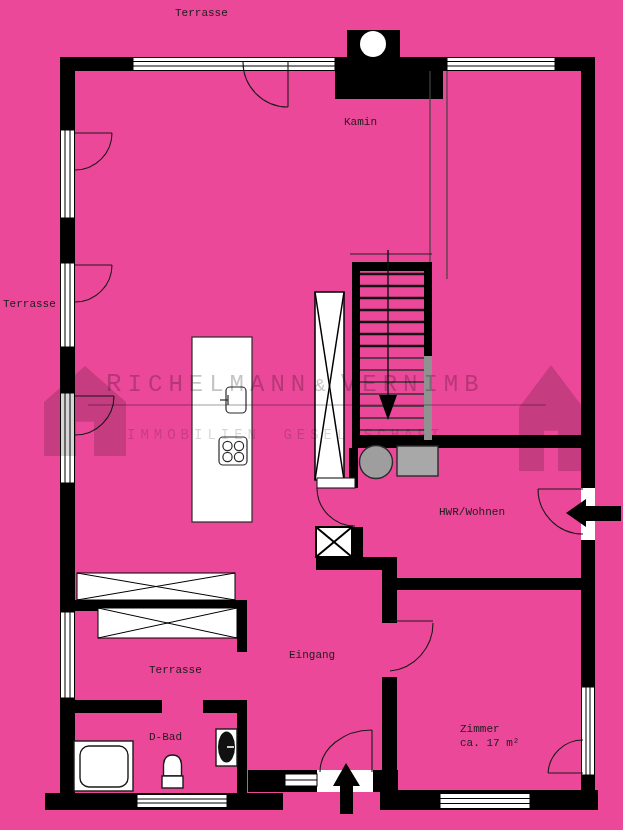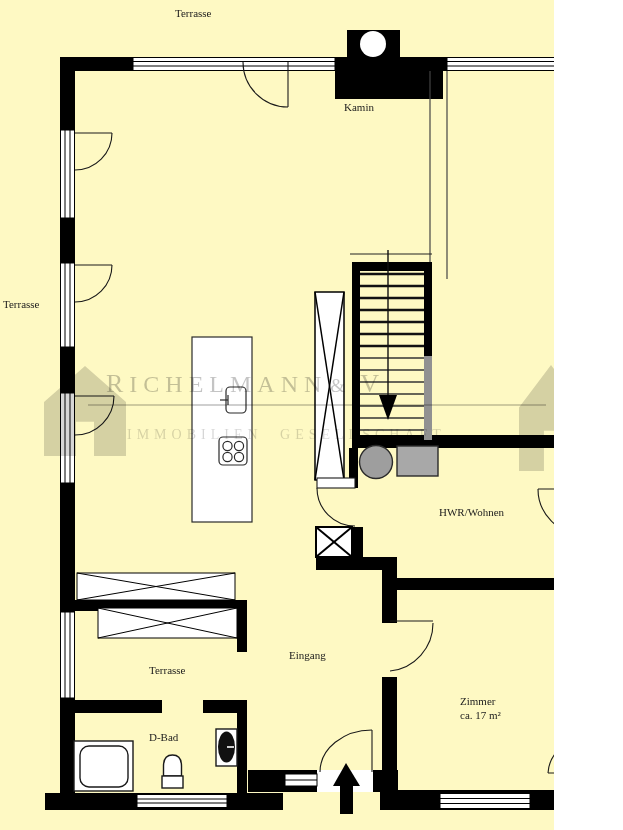--- a/index.html
+++ b/index.html
@@ -1,18 +1,18 @@
 <!DOCTYPE html>
 <html><head>
 <meta charset="utf-8">
 <style>
   html,body{margin:0;padding:0;background:#ffffff;}
   #canvas{
-    position:relative;width:554px;height:830px;background:#fef9c3;overflow:hidden;
-    font-family:Liberation Serif, serif;
+    position:relative;width:623px;height:830px;background:#ec4899;overflow:hidden;
+    font-family:Liberation Mono, monospace;
   }
   #plan-svg{position:absolute;left:0;top:0;}
   .room-label{
     position:absolute;font-size:11px;color:#1c1c1c;line-height:14px;white-space:pre;
   }
   
   #watermark{position:absolute;left:0;top:0;width:623px;height:830px;pointer-events:none;}
   .wm-house{position:absolute;background:rgba(0,0,0,0.16);
     clip-path:polygon(0% 40%,50% 0%,100% 40%,100% 100%,61% 100%,61% 62%,39% 62%,39% 100%,0% 100%);}
   #wm-line1{position:absolute;left:106px;top:371px;display:flex;align-items:baseline;
@@ -266,29 +266,29 @@
         <rect x="586" y="506" width="35" height="15"></rect>
       </g>
       <g>
         <polygon points="346,763 333,786 360,786"></polygon>
         <rect x="340" y="786" width="13" height="28"></rect>
       </g>
     </g>
   </svg>
 
   <div class="room-label" style="left:175px;top:6px;">Terrasse</div>
-  <div class="room-label" style="left:344px;top:100px;">Kamin</div>
+  <div class="room-label" style="left:344px;top:115px;">Kamin</div>
   <div class="room-label" style="left:3px;top:297px;">Terrasse</div>
   <div class="room-label" style="left:439px;top:505px;">HWR/Wohnen</div>
   <div class="room-label" style="left:149px;top:663px;">Terrasse</div>
   <div class="room-label" style="left:289px;top:648px;">Eingang</div>
   <div class="room-label" style="left:149px;top:730px;">D-Bad</div>
-  <div class="room-label" style="left:460px;top:694px;"><span>Zimmer</span><br><span>ca. 17 m²</span></div>
+  <div class="room-label" style="left:460px;top:722px;"><span>Zimmer</span><br><span>ca. 17 m²</span></div>
 
   <div id="watermark">
     <div class="wm-house" style="left:44px;top:366px;width:82px;height:90px;"></div>
     <div class="wm-house" style="left:519px;top:365px;width:64px;height:106px;"></div>
-    <div id="wm-line1"><span class="init">R</span><span class="rest">ICHELMANN</span><span class="amp">&amp;</span><span class="init">V</span></div>
+    <div id="wm-line1"><span class="init">R</span><span class="rest">ICHELMANN</span><span class="amp">&amp;</span><span class="init">V</span><span class="rest">ERNIMB</span></div>
     <div id="wm-divider"></div>
     <div id="wm-line2">IMMOBILIEN GESELLSCHAFT</div>
   </div>
 
 </div>
 
 </body></html>

